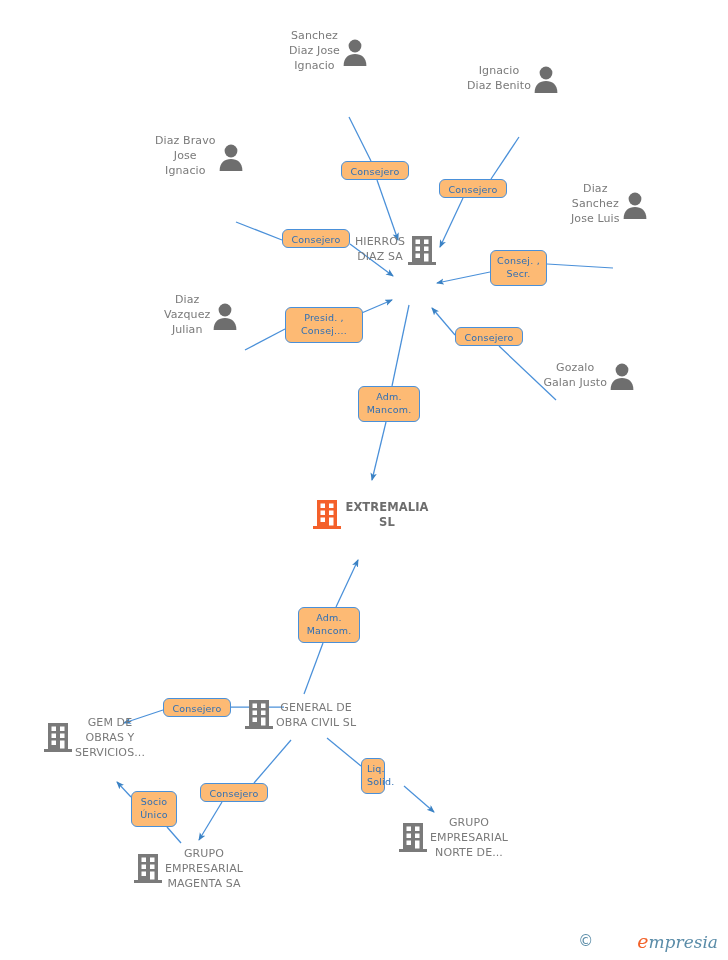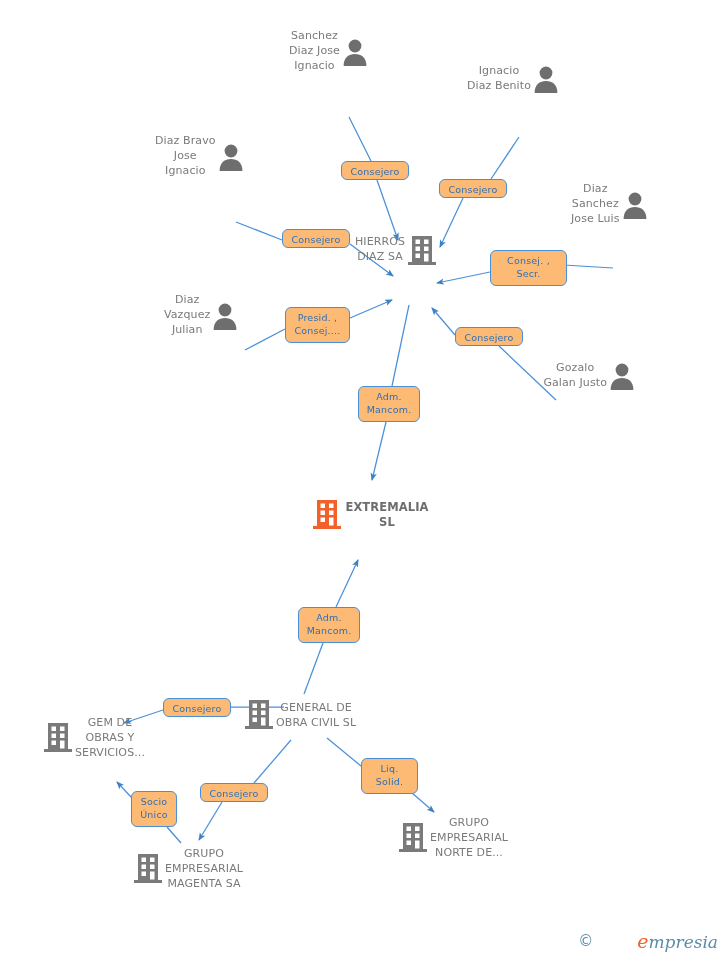--- a/index.html
+++ b/index.html
@@ -317,34 +317,34 @@
       </svg>
     </div>
     <div class="node-label below">GRUPO
 EMPRESARIAL
 NORTE DE...</div>
   </div>
 
   <div class="rel-label" style="left:341px; top:161px; width:68px; height:19px;">Consejero</div>
   <div class="rel-label" style="left:439px; top:179px; width:68px; height:19px;">Consejero</div>
   <div class="rel-label" style="left:282px; top:229px; width:68px; height:19px;">Consejero</div>
-  <div class="rel-label" style="left:490px; top:250px; width:77px; height:36px;">Consej. ,
+  <div class="rel-label" style="left:490px; top:250px; width:57px; height:36px;">Consej. ,
 Secr.</div>
-  <div class="rel-label" style="left:285px; top:307px; width:65px; height:36px;">Presid. ,
+  <div class="rel-label" style="left:285px; top:307px; width:78px; height:36px;">Presid. ,
 Consej....</div>
   <div class="rel-label" style="left:455px; top:327px; width:68px; height:19px;">Consejero</div>
   <div class="rel-label" style="left:358px; top:386px; width:62px; height:36px;">Adm.
 Mancom.</div>
   <div class="rel-label" style="left:298px; top:607px; width:62px; height:36px;">Adm.
 Mancom.</div>
   <div class="rel-label" style="left:163px; top:698px; width:68px; height:19px;">Consejero</div>
   <div class="rel-label" style="left:200px; top:783px; width:68px; height:19px;">Consejero</div>
   <div class="rel-label" style="left:131px; top:791px; width:46px; height:36px;">Socio
 Único</div>
-  <div class="rel-label" style="left:361px; top:758px; width:57px; height:36px;">Liq.
+  <div class="rel-label" style="left:361px; top:758px; width:24px; height:36px;">Liq.
 Solid.</div>
 
   <div class="watermark">
     <span class="wm-c">©</span>
     <span class="wm-text"><span class="lead">e</span><span>mpresia</span></span>
   </div>
 
 </div>
 
 </body></html>

